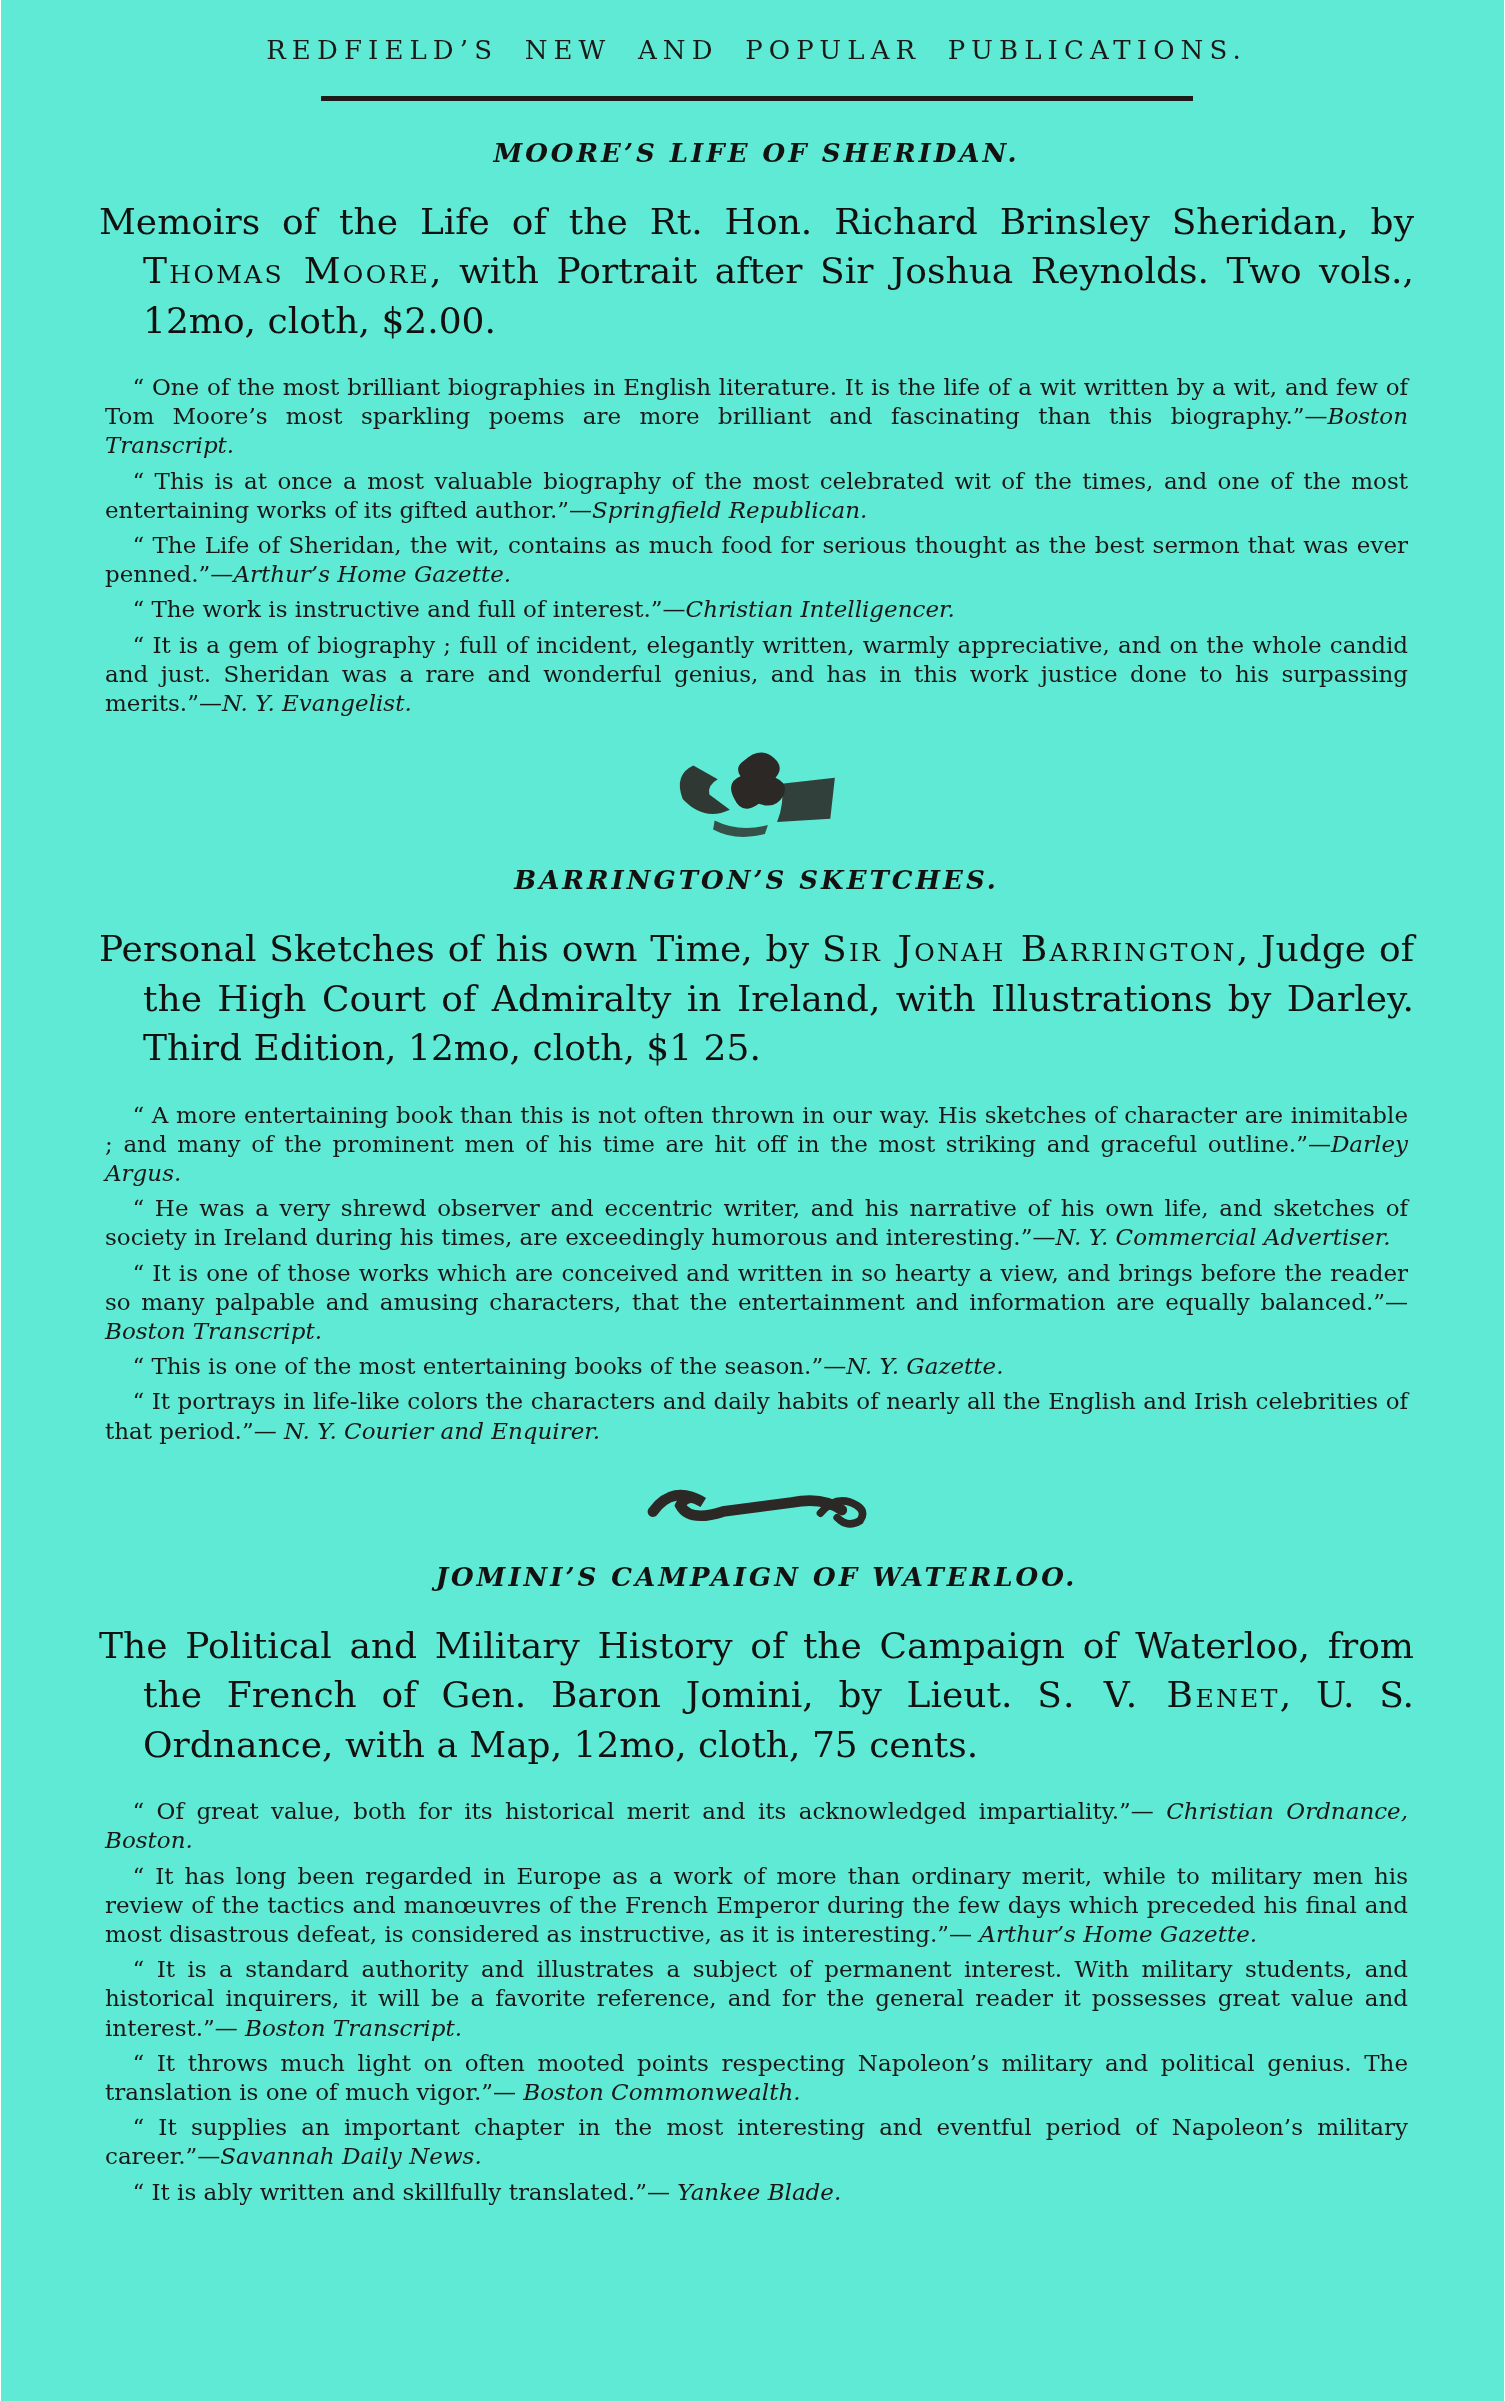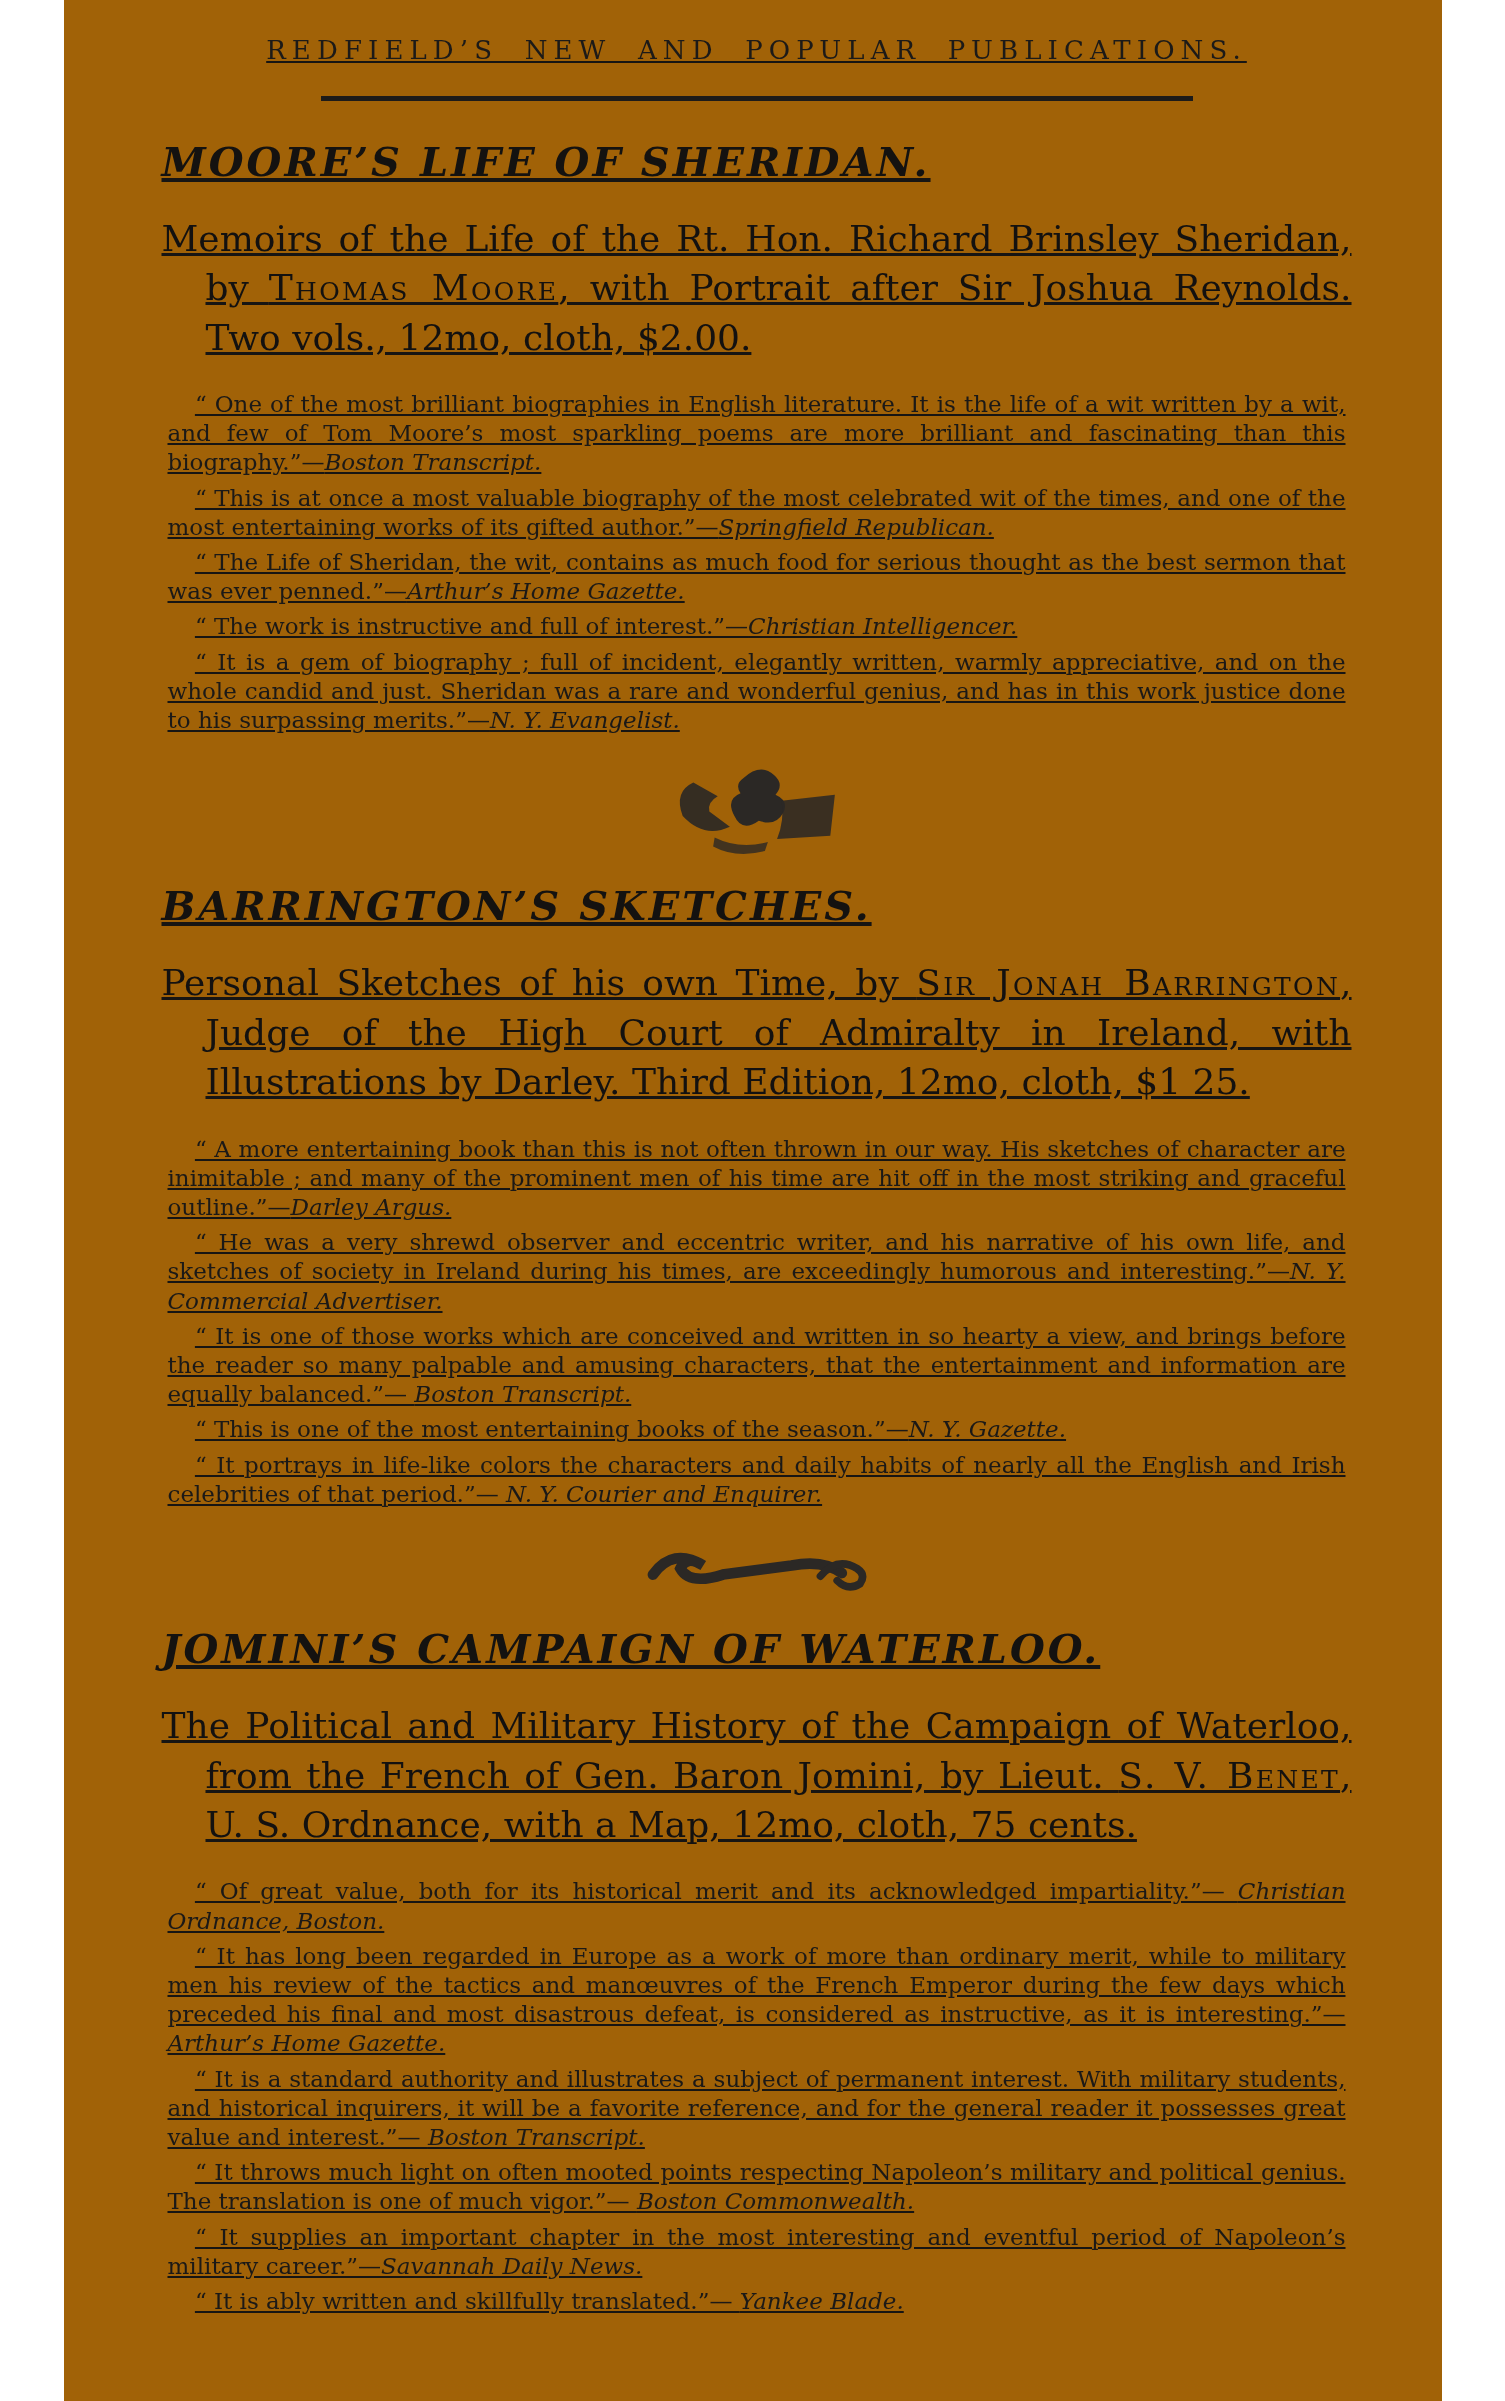--- a/index.html
+++ b/index.html
@@ -1,45 +1,45 @@
 <!DOCTYPE html>
 <html style="font-size:12.2px"><head>
 <meta charset="utf-8">
 <style>
   * { box-sizing: border-box; margin: 0; padding: 0; }
   html, body { background: #ffffff; }
   .page {
     position: relative;
-    width: 1378px;
+    width: 1503px;
     height: 2401px;
     margin: 0 auto;
-    background: #a16207;
+    background: #5eead4;
     color: #171513;
     font-family: "DejaVu Serif", "Liberation Serif", serif;
     padding: 35px 90px 30.5px 98px;
     overflow: hidden;
-    text-decoration: underline;
   }
   .running-head {
     text-align: center;
     font-size: 26px;
     letter-spacing: 6.1px;
     word-spacing: 12.2px;
     color: #1c1a18;
   }
   .head-rule {
     width: 872px;
     margin: 30.5px auto 37px auto;
     border: 0;
     border-top: 5.3px solid #1d1b19;
   }
   .book-title {
+    text-align: center;
     font-style: italic;
     font-weight: 600;
-    font-size: 40px;
+    font-size: 26px;
     letter-spacing: 3px;
     margin: 16px 0 29px 0;
     color: #141210;
   }
   .book-desc {
     font-size: 36px;
     line-height: 1.38;
     text-align: justify;
     padding-left: 44px;
     text-indent: -44px;

